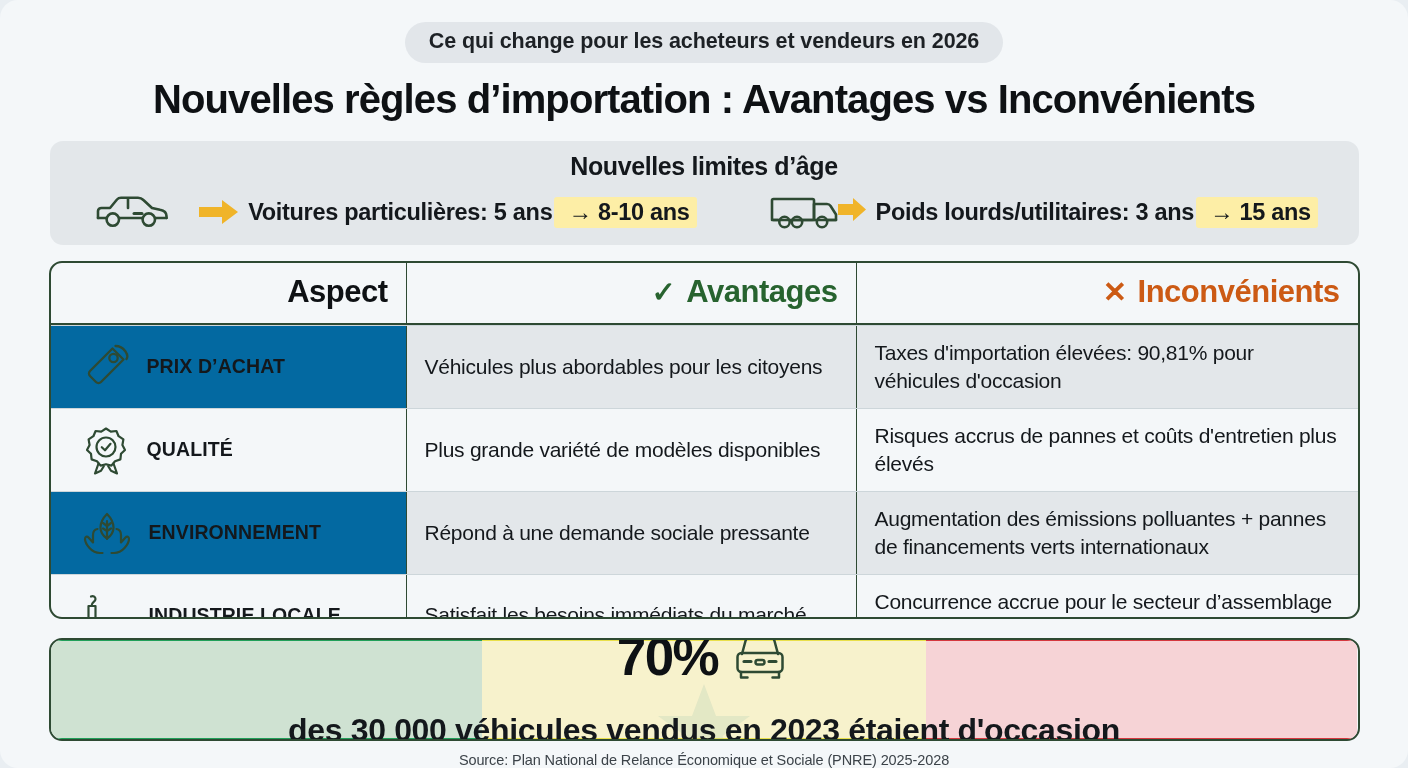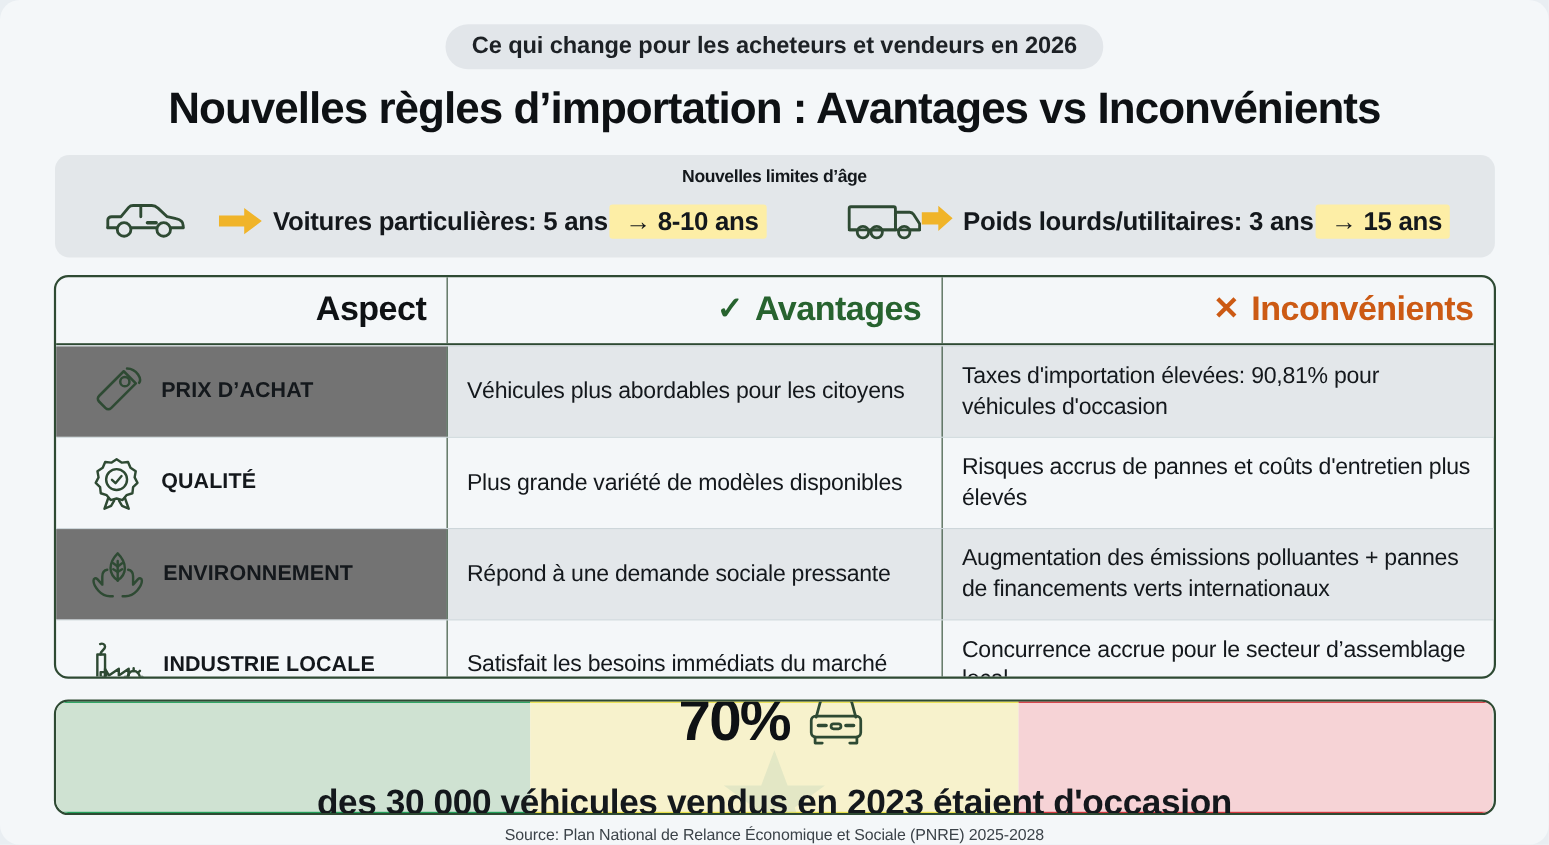--- a/index.html
+++ b/index.html
@@ -58,21 +58,21 @@
   
   .agebar {
     margin-top: 19px;
     width: 1309px;
     background: #e3e7ea;
     border-radius: 13px;
     padding: 11px 0 12px 0;
   }
   .agebar-title {
     text-align: center;
-    font-size: 16px;
+    font-size: 25px;
     font-weight: 700;
     color: #14181c;
     letter-spacing: -0.4px;
   }
   .agebar-rows {
     margin-top: 10px;
     display: flex;
     justify-content: center;
     align-items: center;
     gap: 70px;
@@ -126,21 +126,21 @@
   .c-pro    { width: 450px; flex: none; border-left: 1.5px solid #2e4a33; }
   .c-con    { flex: 1;      border-left: 1.5px solid #2e4a33; }
 
   .thead .tcell { justify-content: flex-end; padding: 11px 18px 13px 18px; }
   .th-aspect { font-size: 31px; font-weight: 700; color: #0e1114; letter-spacing: -0.5px; }
   .th-pro    { font-size: 31px; font-weight: 700; color: #27632f; letter-spacing: -0.5px; display: flex; align-items: center; gap: 11px; }
   .th-con    { font-size: 31px; font-weight: 700; color: #cc5a14; letter-spacing: -0.5px; display: flex; align-items: center; gap: 11px; }
   .th-mark   { font-size: 29px; line-height: 1; }
 
   .tbody-row.shade { background: #e3e7ea; }
-  .tbody-row.shade .c-aspect { background: #737373; }
+  .tbody-row.shade .c-aspect { background: #0369a1; }
   .tbody-row { min-height: 78px; }
 
   .aspect-inner { display: flex; align-items: center; gap: 17px; padding-left: 13px; }
   .aspect-label {
     font-size: 19.5px;
     font-weight: 700;
     color: #14181c;
     letter-spacing: 0.1px;
     white-space: nowrap;
   }

